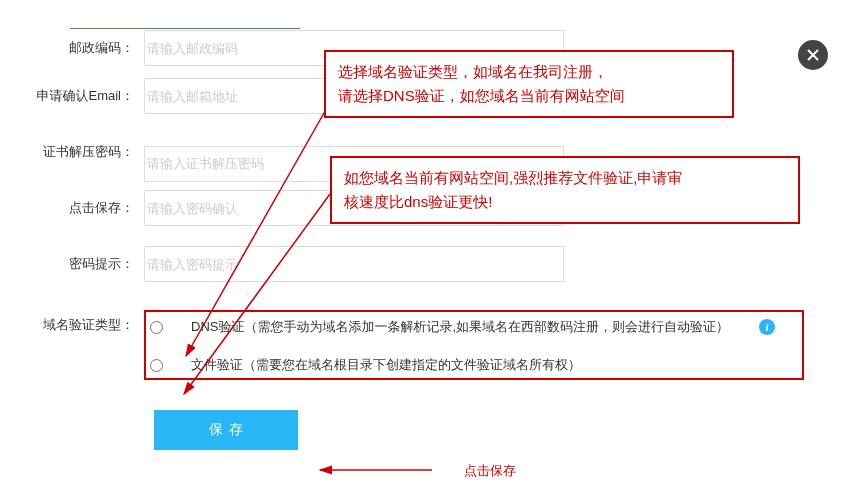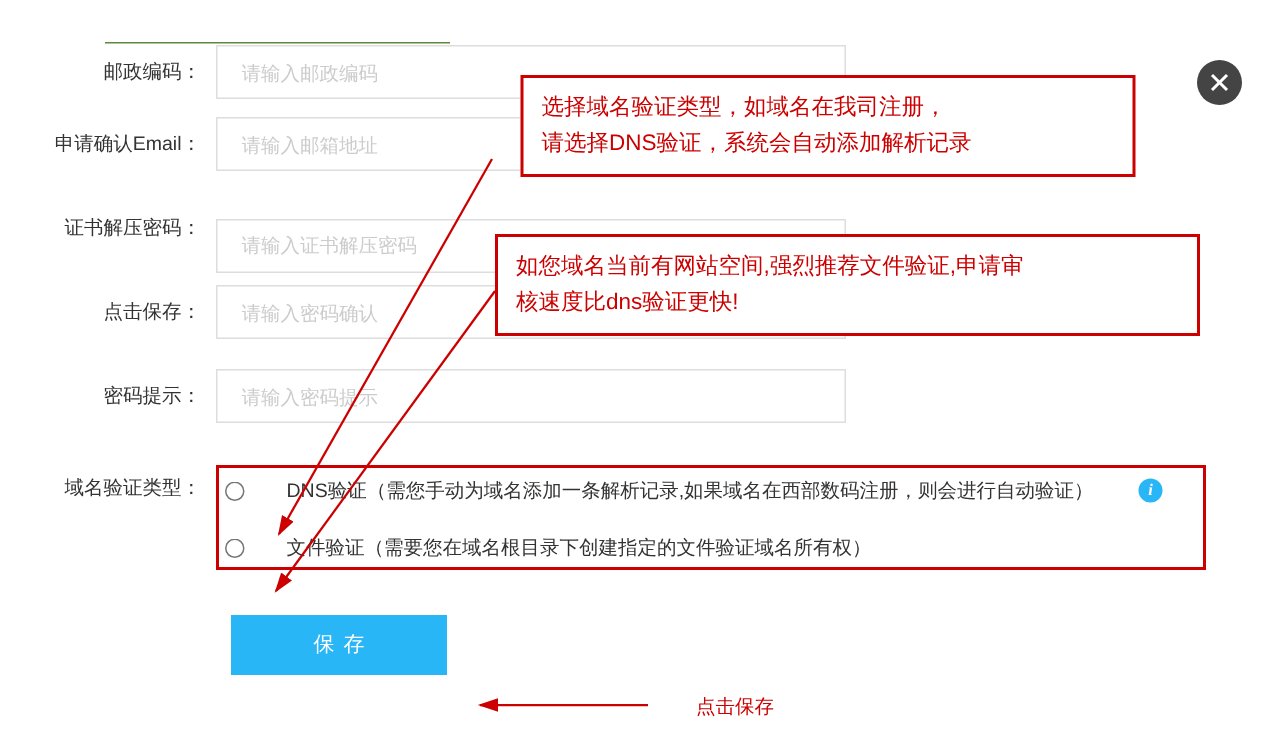--- a/index.html
+++ b/index.html
@@ -27,21 +27,21 @@
       width: 144px;
       text-align: right;
       padding-right: 10px;
       font-size: 13px;
       color: #333;
     }
     .form-input {
       width: 420px;
       height: 36px;
       border: 1px solid #ddd;
-      padding: 0 16px;
+      padding: 0 2px;
       font-size: 13px;
       color: #333;
       outline: none;
     }
     .form-input::placeholder {
       color: #ccc;
     }
     .radio-group {
       display: flex;
       flex-direction: column;
@@ -114,21 +114,21 @@
       border: 2px solid #c00;
       padding: 8px 12px;
       font-size: 15px;
       color: #c00;
       background: #fff;
       line-height: 1.6;
       z-index: 10;
     }
     .annotation-1 {
       top: 22px;
-      left: 347px;
+      left: 324px;
       width: 410px;
     }
     .annotation-2 {
       top: 128px;
       left: 330px;
       width: 470px;
     }
     .annotation-save {
       position: absolute;
       color: #c00;
@@ -222,21 +222,21 @@
     </div>
   </div>
 
   <div class="save-row">
     <div style="width:154px;"></div>
     <button class="save-btn">保存</button>
   </div>
 
   <div class="annotation annotation-1">
     <div>选择域名验证类型，如域名在我司注册，</div>
-    <div>请选择DNS验证，系统会自动添加解析记录</div>
+    <div>请选择DNS验证，如您域名当前有网站空间</div>
   </div>
 
   <div class="annotation annotation-2">
     <div>如您域名当前有网站空间,强烈推荐文件验证,申请审</div>
     <div>核速度比dns验证更快!</div>
   </div>
 
   <div class="annotation-save">点击保存</div>
 
   <svg class="arrow" style="top:0;left:0;" width="844" height="500">

